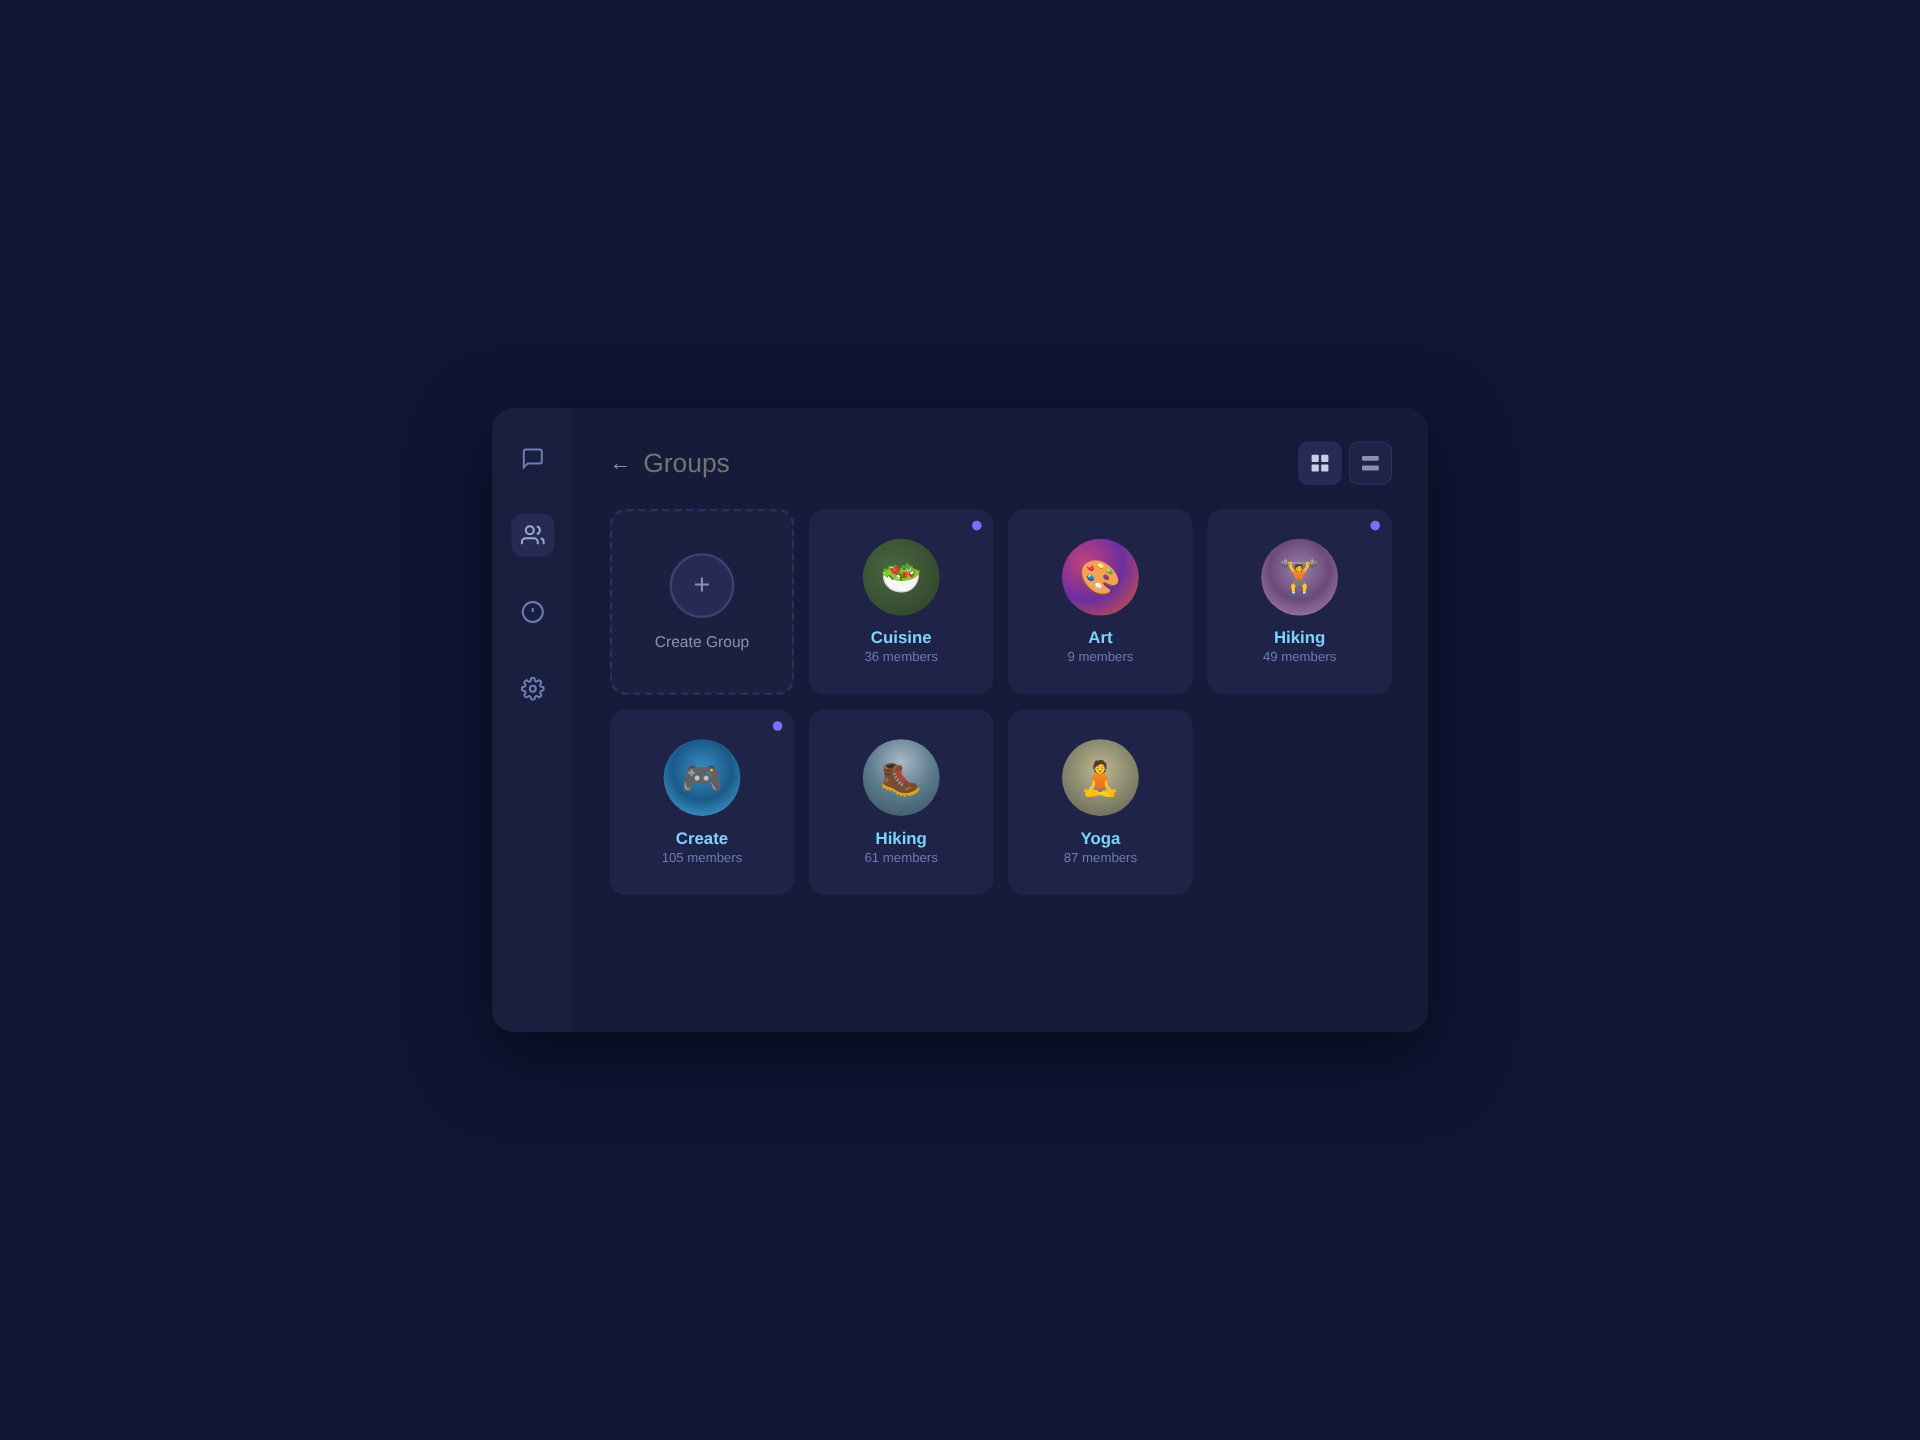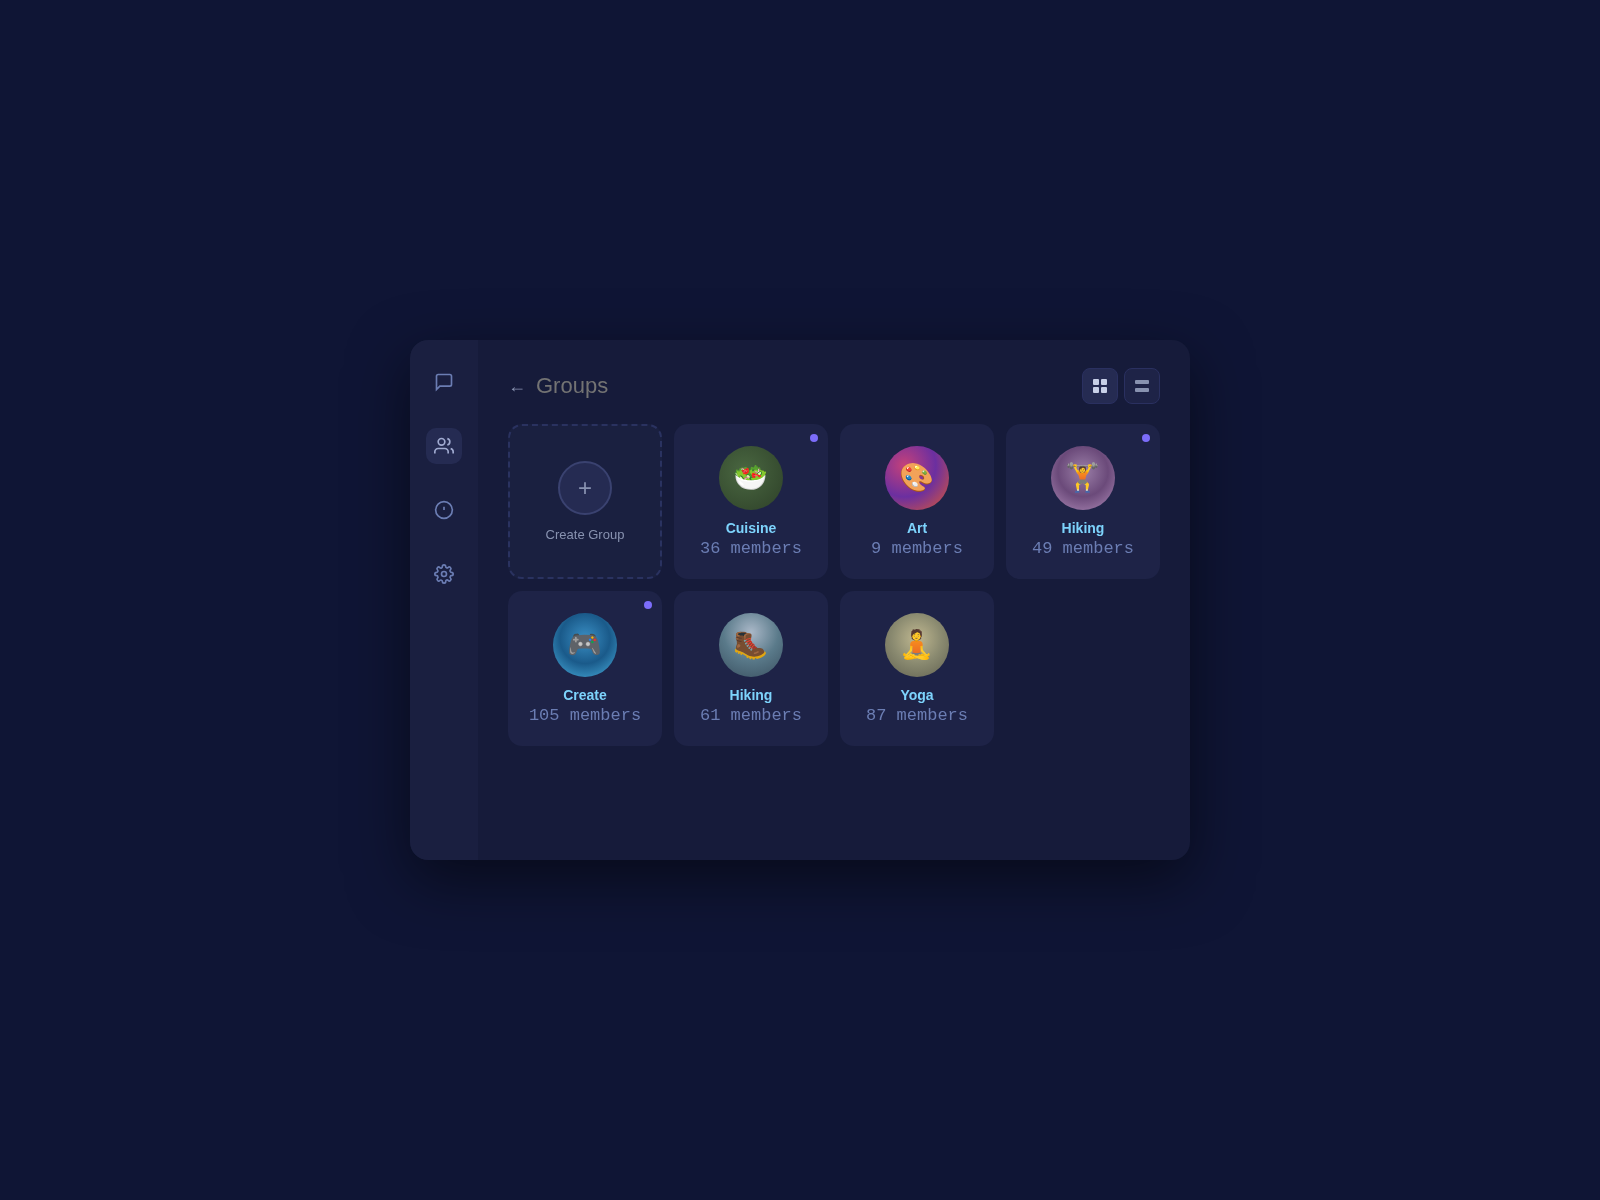--- a/index.html
+++ b/index.html
@@ -164,22 +164,21 @@
 
     .group-name {
       color: #7dd3fc;
       font-size: 14px;
       font-weight: 600;
       margin-bottom: 3px;
     }
 
     .group-members {
       color: #6b7db3;
-      font-size: 17px;
-      font-family: Liberation Mono, monospace;
+      font-size: 11px;
     }
 
     .notification-dot {
       position: absolute;
       top: 10px;
       right: 10px;
       width: 8px;
       height: 8px;
       border-radius: 50%;
       background: #7c6dfa;

